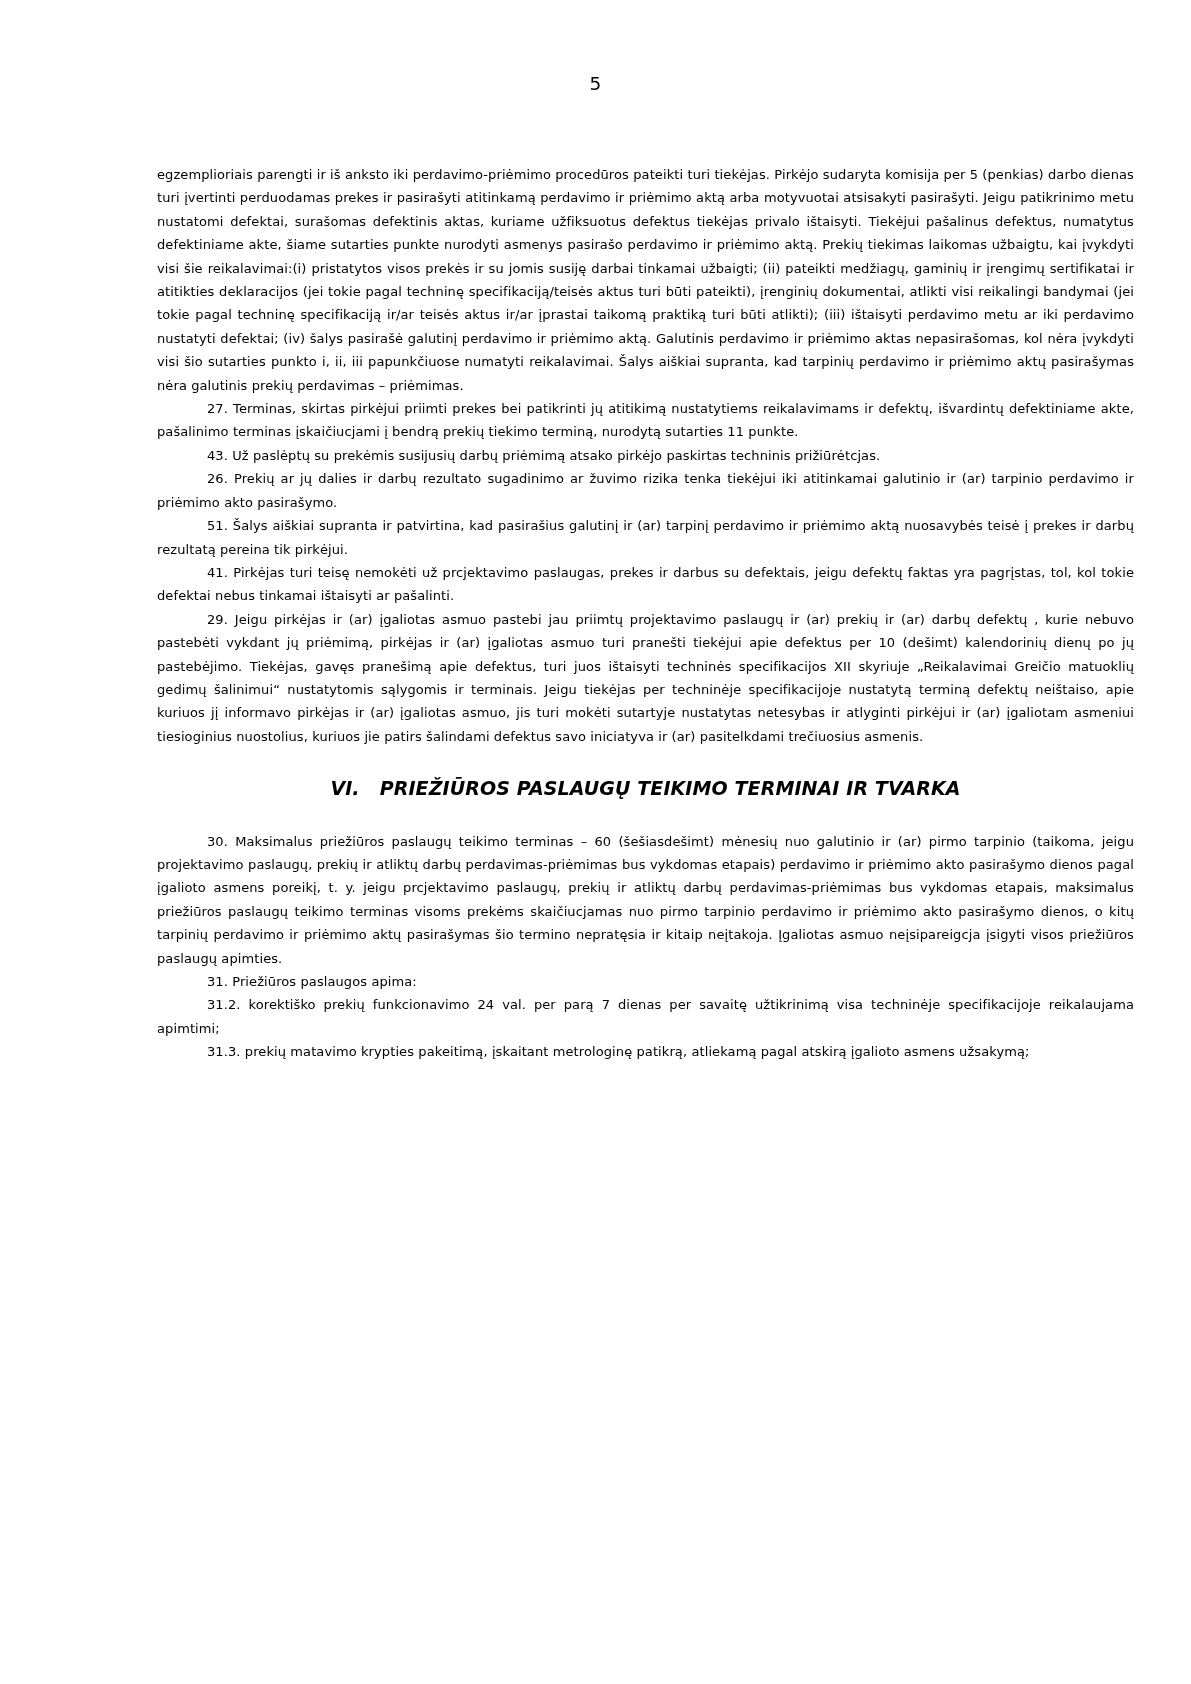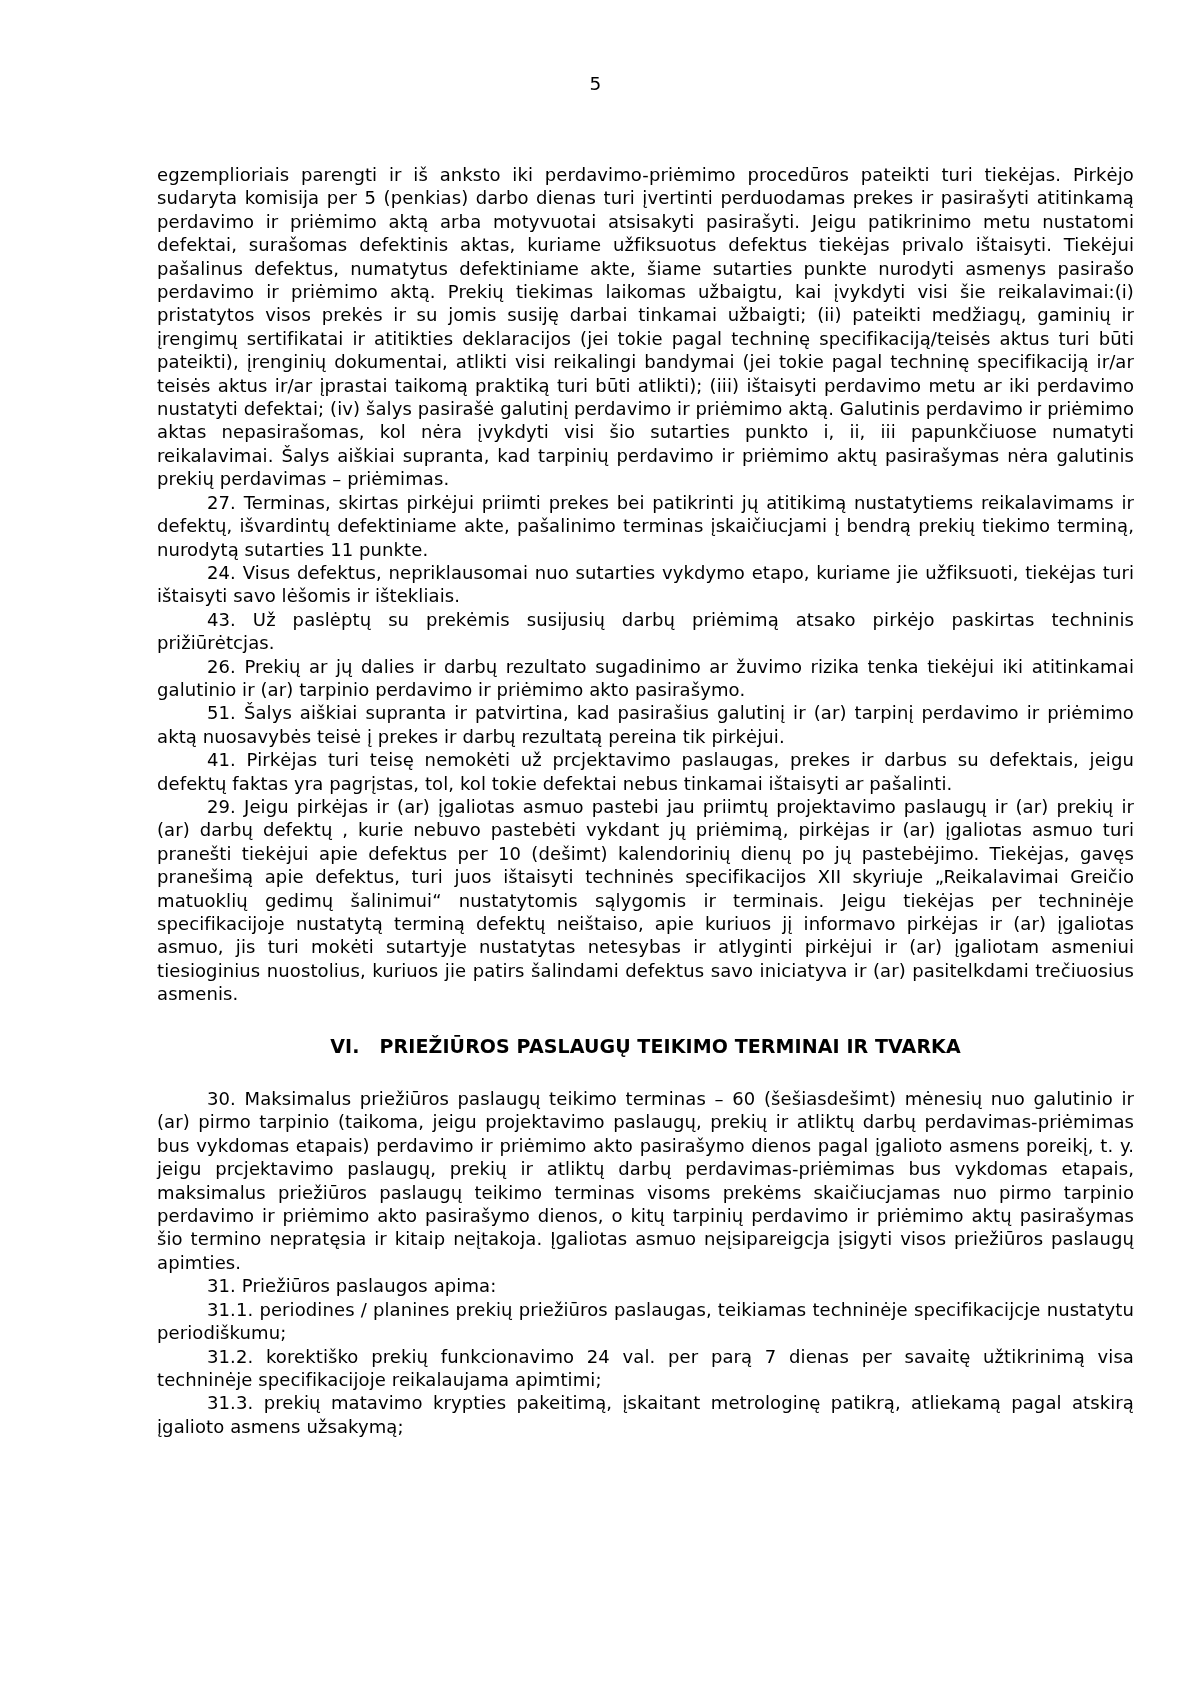--- a/index.html
+++ b/index.html
@@ -23,54 +23,53 @@
     position: absolute;
     top: 72px;
     left: 0;
     width: 100%;
     text-align: center;
     font-size: 18.5px;
     line-height: 23px;
   }
   .para {
     margin: 0;
-    font-size: 18px;
+    font-size: 13px;
     line-height: 23.4px;
     text-align: justify;
     letter-spacing: 0.1px;
   }
   .para.indent {
     text-indent: 50px;
   }
   .section-heading {
     margin: 29px 0 29px 0;
     font-size: 19px;
     line-height: 23.4px;
     font-weight: bold;
     text-align: center;
     letter-spacing: 0.1px;
+    font-style: italic;
   }
   .heading-numeral {
     margin-right: 20px;
   }
 </style>
 </head>
 <body>
 
 <div class="page">
   <div class="page-number">5</div>
   <div>
       <p class="para">egzemplioriais parengti ir iš anksto iki perdavimo-priėmimo procedūros pateikti turi tiekėjas. Pirkėjo sudaryta komisija per 5 (penkias) darbo dienas turi įvertinti perduodamas prekes ir pasirašyti atitinkamą perdavimo ir priėmimo aktą arba motyvuotai atsisakyti pasirašyti. Jeigu patikrinimo metu nustatomi defektai, surašomas defektinis aktas, kuriame užfiksuotus defektus tiekėjas privalo ištaisyti. Tiekėjui pašalinus defektus, numatytus defektiniame akte, šiame sutarties punkte nurodyti asmenys pasirašo perdavimo ir priėmimo aktą. Prekių tiekimas laikomas užbaigtu, kai įvykdyti visi šie reikalavimai:(i) pristatytos visos prekės ir su jomis susiję darbai tinkamai užbaigti; (ii) pateikti medžiagų, gaminių ir įrengimų sertifikatai ir atitikties deklaracijos (jei tokie pagal techninę specifikaciją/teisės aktus turi būti pateikti), įrenginių dokumentai, atlikti visi reikalingi bandymai (jei tokie pagal techninę specifikaciją ir/ar teisės aktus ir/ar įprastai taikomą praktiką turi būti atlikti); (iii) ištaisyti perdavimo metu ar iki perdavimo nustatyti defektai; (iv) šalys pasirašė galutinį perdavimo ir priėmimo aktą. Galutinis perdavimo ir priėmimo aktas nepasirašomas, kol nėra įvykdyti visi šio sutarties punkto i, ii, iii papunkčiuose numatyti reikalavimai. Šalys aiškiai supranta, kad tarpinių perdavimo ir priėmimo aktų pasirašymas nėra galutinis prekių perdavimas – priėmimas.</p>
       <p class="para indent">27. Terminas, skirtas pirkėjui priimti prekes bei patikrinti jų atitikimą nustatytiems reikalavimams ir defektų, išvardintų defektiniame akte, pašalinimo terminas įskaičiucjami į bendrą prekių tiekimo terminą, nurodytą sutarties 11 punkte.</p>
-      <p class="para indent">24. Visus defektus, nepriklausomai nuo sutarties vykdymo etapo, kuriame jie užfiksuoti, tiekėjas turi ištaisyti savo lėšomis ir ištekliais.</p>
       <p class="para indent">43. Už paslėptų su prekėmis susijusių darbų priėmimą atsako pirkėjo paskirtas techninis prižiūrėtcjas.</p>
       <p class="para indent">26. Prekių ar jų dalies ir darbų rezultato sugadinimo ar žuvimo rizika tenka tiekėjui iki atitinkamai galutinio ir (ar) tarpinio perdavimo ir priėmimo akto pasirašymo.</p>
       <p class="para indent">51. Šalys aiškiai supranta ir patvirtina, kad pasirašius galutinį ir (ar) tarpinį perdavimo ir priėmimo aktą nuosavybės teisė į prekes ir darbų rezultatą pereina tik pirkėjui.</p>
       <p class="para indent">41. Pirkėjas turi teisę nemokėti už prcjektavimo paslaugas, prekes ir darbus su defektais, jeigu defektų faktas yra pagrįstas, tol, kol tokie defektai nebus tinkamai ištaisyti ar pašalinti.</p>
       <p class="para indent">29. Jeigu pirkėjas ir (ar) įgaliotas asmuo pastebi jau priimtų projektavimo paslaugų ir (ar) prekių ir (ar) darbų defektų , kurie nebuvo pastebėti vykdant jų priėmimą, pirkėjas ir (ar) įgaliotas asmuo turi pranešti tiekėjui apie defektus per 10 (dešimt) kalendorinių dienų po jų pastebėjimo. Tiekėjas, gavęs pranešimą apie defektus, turi juos ištaisyti techninės specifikacijos XII skyriuje „Reikalavimai Greičio matuoklių gedimų šalinimui“ nustatytomis sąlygomis ir terminais. Jeigu tiekėjas per techninėje specifikacijoje nustatytą terminą defektų neištaiso, apie kuriuos jį informavo pirkėjas ir (ar) įgaliotas asmuo, jis turi mokėti sutartyje nustatytas netesybas ir atlyginti pirkėjui ir (ar) įgaliotam asmeniui tiesioginius nuostolius, kuriuos jie patirs šalindami defektus savo iniciatyva ir (ar) pasitelkdami trečiuosius asmenis.</p>
       <h2 class="section-heading"><span class="heading-numeral">VI.</span><span>PRIEŽIŪROS PASLAUGŲ TEIKIMO TERMINAI IR TVARKA</span></h2>
       <p class="para indent">30. Maksimalus priežiūros paslaugų teikimo terminas – 60 (šešiasdešimt) mėnesių nuo galutinio ir (ar) pirmo tarpinio (taikoma, jeigu projektavimo paslaugų, prekių ir atliktų darbų perdavimas-priėmimas bus vykdomas etapais)  perdavimo ir priėmimo akto pasirašymo dienos pagal įgalioto asmens poreikį, t. y. jeigu prcjektavimo paslaugų, prekių ir atliktų darbų perdavimas-priėmimas bus vykdomas etapais, maksimalus priežiūros paslaugų teikimo terminas visoms prekėms skaičiucjamas nuo pirmo tarpinio perdavimo ir priėmimo akto pasirašymo dienos, o kitų tarpinių perdavimo ir priėmimo aktų pasirašymas šio termino nepratęsia ir kitaip neįtakoja. Įgaliotas asmuo neįsipareigcja įsigyti visos priežiūros paslaugų apimties.</p>
       <p class="para indent">31. Priežiūros paslaugos apima:</p>
-      <p class="para indent">31.1. periodines / planines prekių priežiūros paslaugas, teikiamas techninėje specifikacijcje nustatytu periodiškumu;</p>
       <p class="para indent">31.2. korektiško prekių funkcionavimo 24 val. per parą 7 dienas per savaitę užtikrinimą visa techninėje specifikacijoje reikalaujama apimtimi;</p>
       <p class="para indent">31.3. prekių matavimo krypties pakeitimą, įskaitant metrologinę patikrą, atliekamą pagal atskirą įgalioto asmens užsakymą;</p>
     </div>
 </div>
 
 </body></html>

